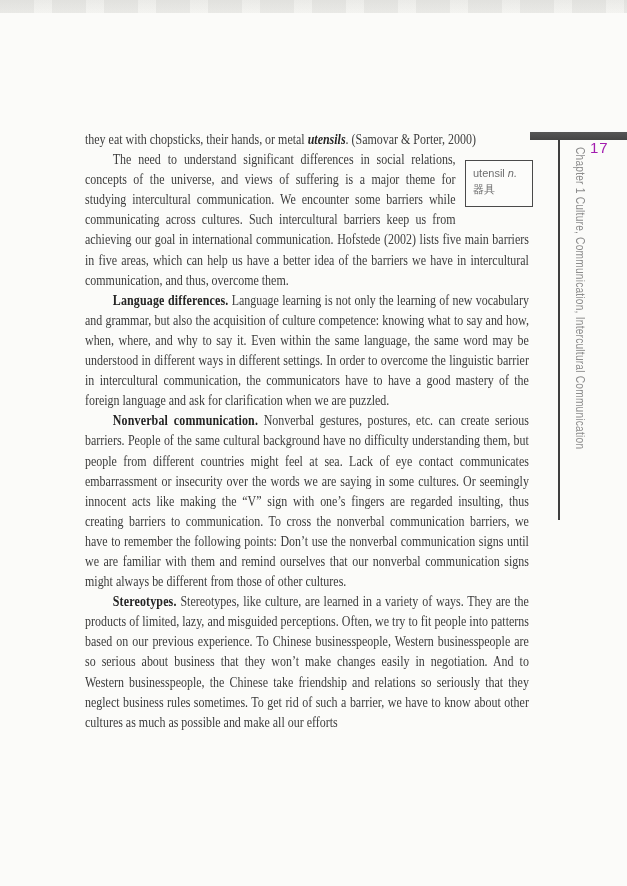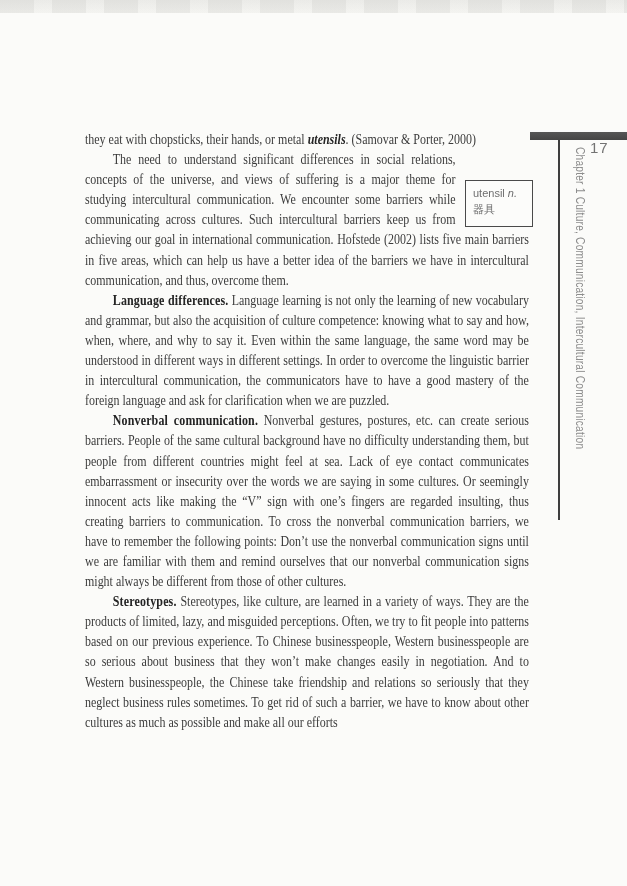--- a/index.html
+++ b/index.html
@@ -20,37 +20,37 @@
     font-size:15.5px; line-height:20.1px; color:#3b3b3b;
     text-align:justify;
   }
   .text-block p { margin:0; text-indent:36px; }
   .text-block p.continuation { text-indent:0; white-space:nowrap; }
   .text-block strong { color:#242424; letter-spacing:0.2px; }
   .emph { font-weight:bold; font-style:italic; color:#242424; }
   .wrap-spacer { float:right; width:95px; height:50px; margin-top:29px; }
 
   .vocab-box {
-    position:absolute; left:465px; top:180px; width:68px; height:47px;
+    position:absolute; left:465px; top:160px; width:68px; height:47px;
     box-sizing:border-box; border:1.5px solid #4a4a4a; background:#fcfcfa;
     padding:4px 3px 0 7px;
     font-family:"Liberation Sans", sans-serif;
     font-size:11px; line-height:16px; color:#6e6e6e;
   }
   .vocab-line { white-space:nowrap; }
   .vocab-pos { font-style:italic; margin-left:3px; }
 
   .top-bar {
     position:absolute; left:530px; top:132px; width:97px; height:8px;
     background:linear-gradient(#565656, #454545);
   }
   .page-number {
     position:absolute; left:590px; top:139px;
     font-family:"Liberation Sans", sans-serif;
-    font-size:15px; color:#737373; letter-spacing:1px;
+    font-size:15px; color:#a21caf; letter-spacing:1px;
   }
   .sidebar-rule {
     position:absolute; left:558px; top:140px; width:2px; height:380px;
     background:#3e3e3e;
   }
   .chapter-label {
     position:absolute; left:588px; top:147px;
     transform:rotate(90deg) scaleX(0.78); transform-origin:0 0;
     font-family:"Liberation Sans", sans-serif;
     font-size:13px; color:#8c8c8c; white-space:nowrap; letter-spacing:0.3px;

